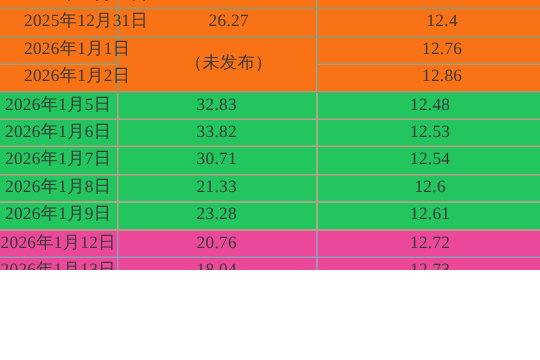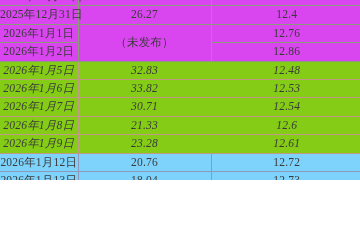--- a/index.html
+++ b/index.html
@@ -39,36 +39,36 @@
     color: #3a3a3a;
     white-space: nowrap;
     letter-spacing: 0.2px;
   }
   .col-date   { width: 78px; }
   .col-mid    { width: 133px; }
   .col-right  { width: 151px; }
 
   
   .g-green td {
-    background: #d946ef;
+    background: #f97316;
     border-top: 1px solid #8a9b79;
     border-bottom: 1px solid #8a9b79;
     border-left: 1px solid #8a9b79;
     border-right: 1px solid #8a9b79;
+    padding-left: 16px;
   }
   .g-peach td {
-    background: #84cc16;
+    background: #22c55e;
     border-top: 1px solid #c09a86;
     border-bottom: 1px solid #c09a86;
     border-left: 1px solid #c09a86;
     border-right: 1px solid #c09a86;
-    font-style: italic;
   }
   .g-blue td {
-    background: #7dd3fc;
+    background: #ec4899;
     border-top: 1px solid #8e98b8;
     border-bottom: 1px solid #8e98b8;
     border-left: 1px solid #8e98b8;
     border-right: 1px solid #8e98b8;
     margin-top: 17px;
   }
   
   .price-table td:first-child { border-left: none; }
   
   .price-table td:last-child  { border-right: none; }

